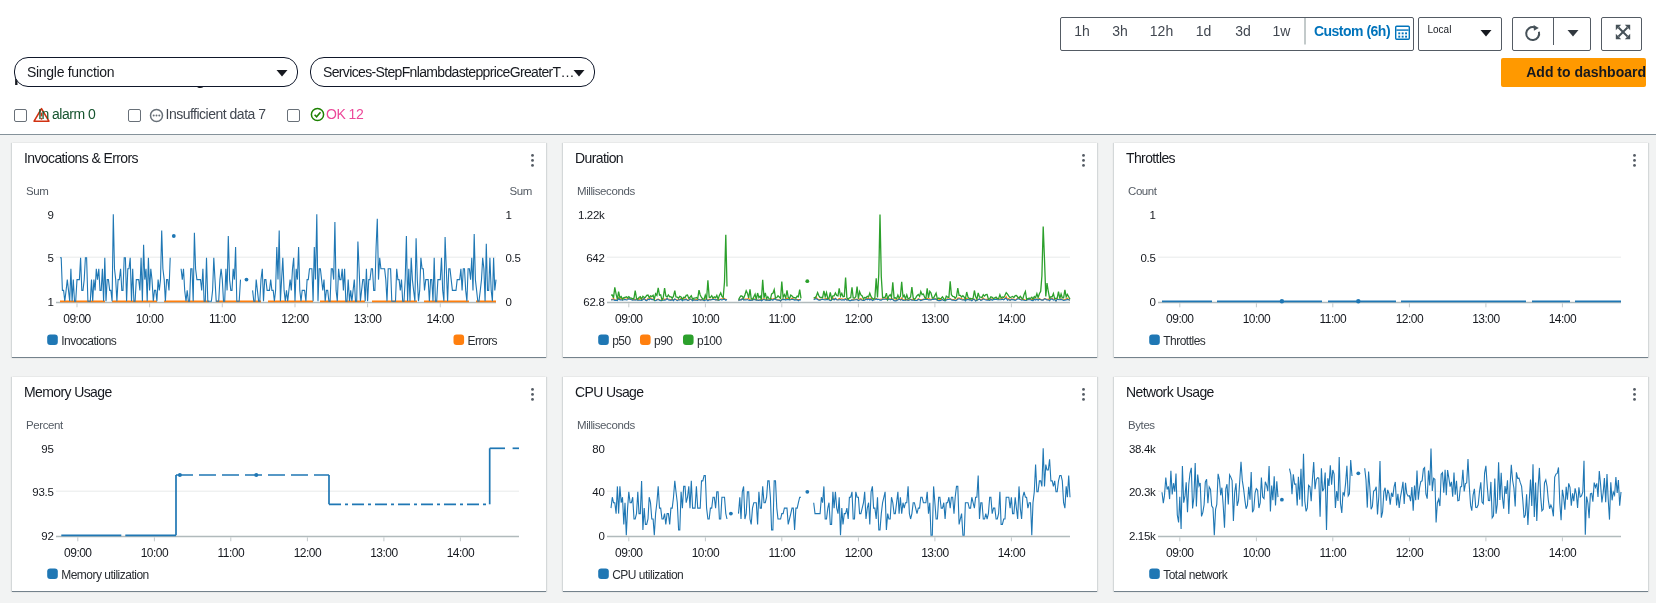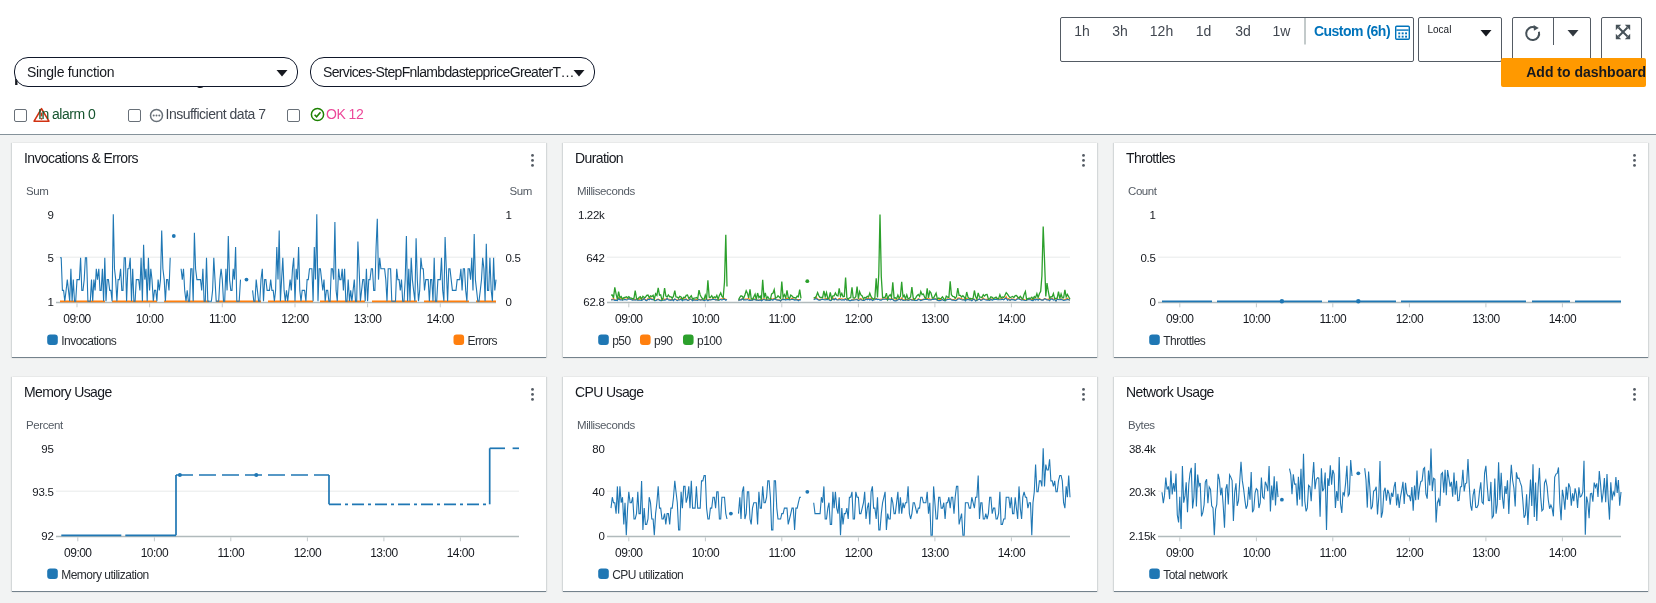--- a/index.html
+++ b/index.html
@@ -10,21 +10,21 @@
 .card { position:absolute; background:#fff; overflow:hidden;
   border-bottom:1.5px solid #74828c;
   box-shadow:1px 0 1px 0 rgba(0,28,36,0.12), -1px 0 1px 0 rgba(0,28,36,0.12); }
 h1 { position:absolute; left:14px; top:22px; font-size:16.5px; font-weight:700; color:#16191f;margin-top:48px; }
 .sel { position:absolute; top:57px; height:30px; background:#fff;
   border:1px solid #0f172a; border-radius:14px; font-size:14px; color:#16191f;
   line-height:28px; padding-left:12px; white-space:nowrap; overflow:hidden; letter-spacing:-0.3px; }
 .cb { position:absolute; top:108.5px; width:13px; height:13px; background:#fff;
   border:1px solid #687078; border-radius:2px; }
 .lbl { position:absolute; top:107px; font-size:14px; line-height:15px; letter-spacing:-0.5px; }
-.btn { position:absolute; top:17px; height:45px; background:#fff;
+.btn { position:absolute; top:17px; height:34px; background:#fff;
   border:1px solid #545b64; border-radius:2px; }
 </style></head>
 <body>
 <h1>Performance monitoring</h1>
 
 <div class="sel" style="left:14px;width:284px">Single function
   <svg class="abs" style="right:8px;top:11px" width="14" height="10">
       <path d="M1.5,1 h11 l-5.5,6.5 z" fill="#16191f"></path>
     </svg></div>
 <div class="sel" style="left:310px;width:284.5px;letter-spacing:-0.65px">Services-StepFnlambdasteppriceGreaterT…

